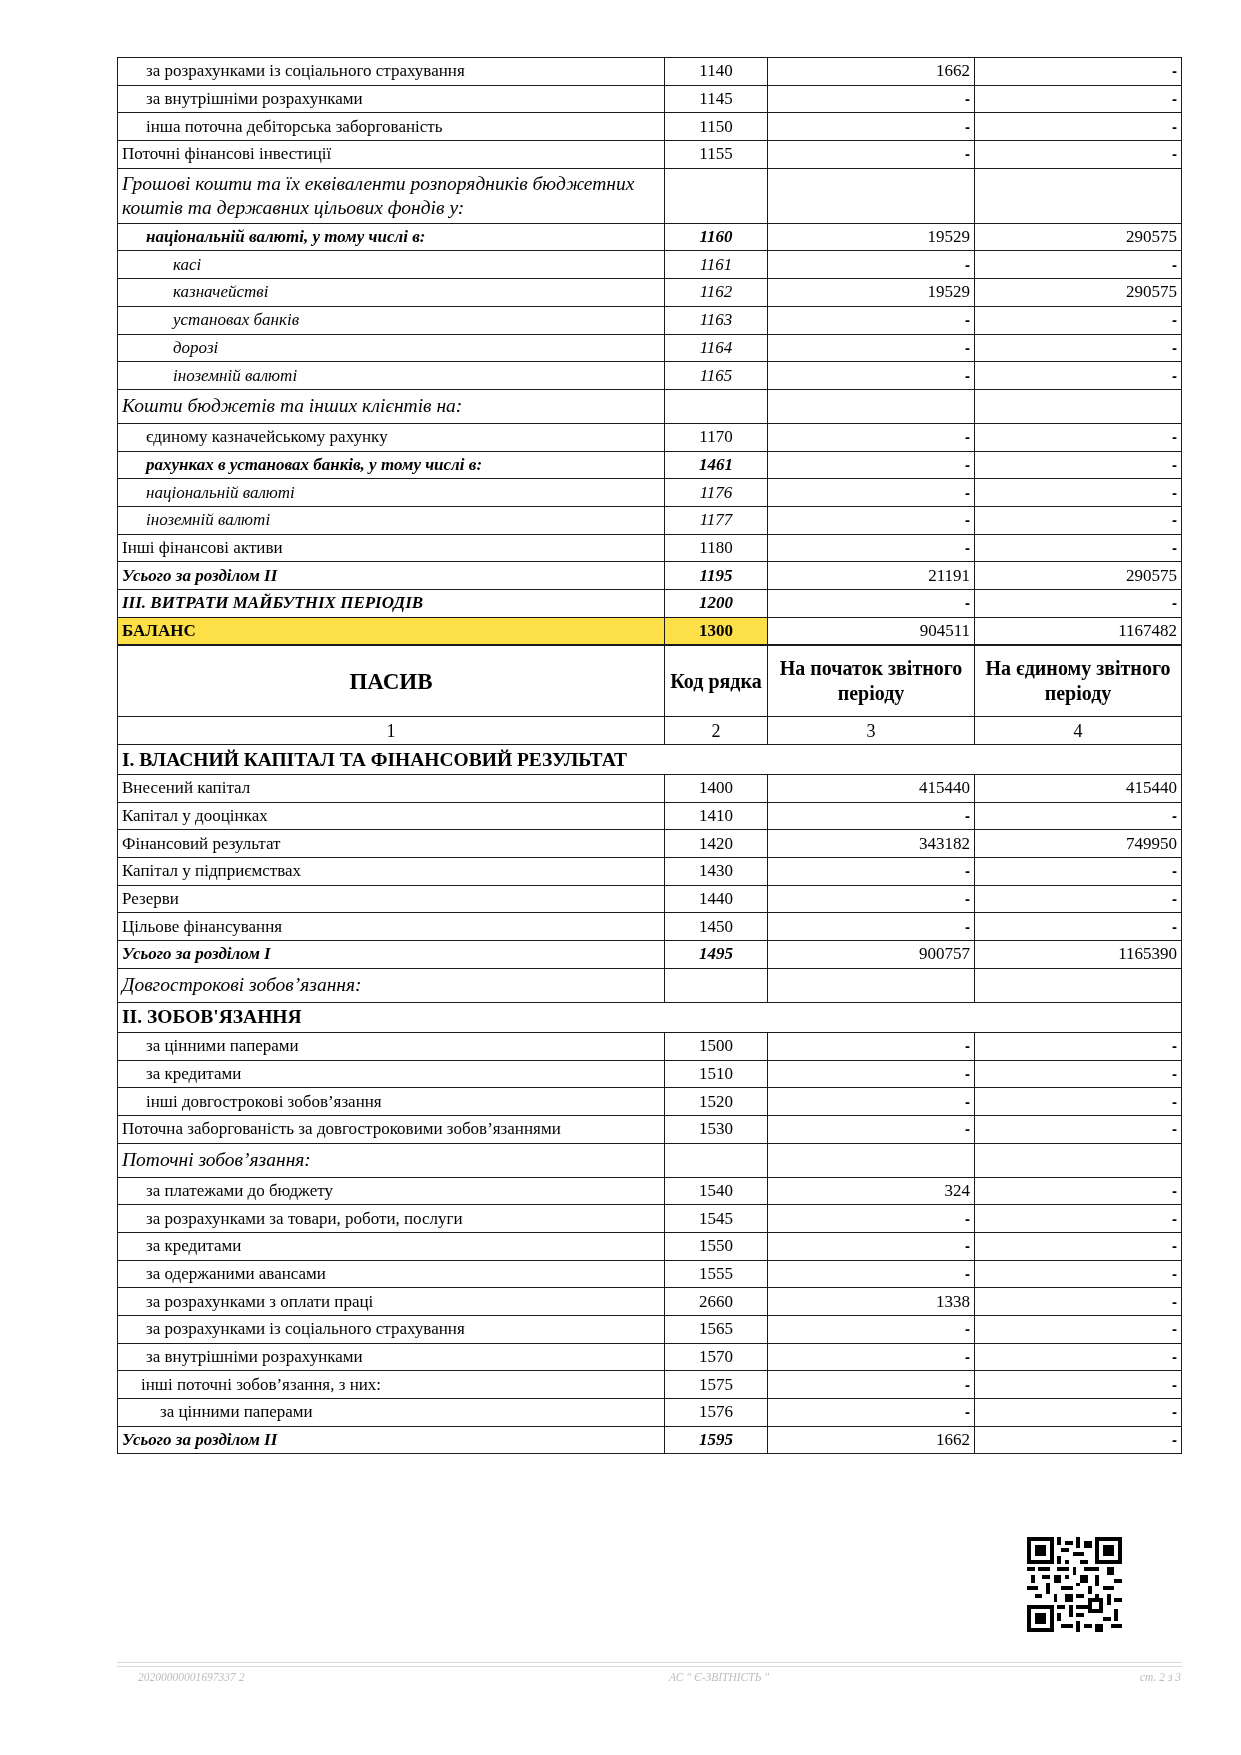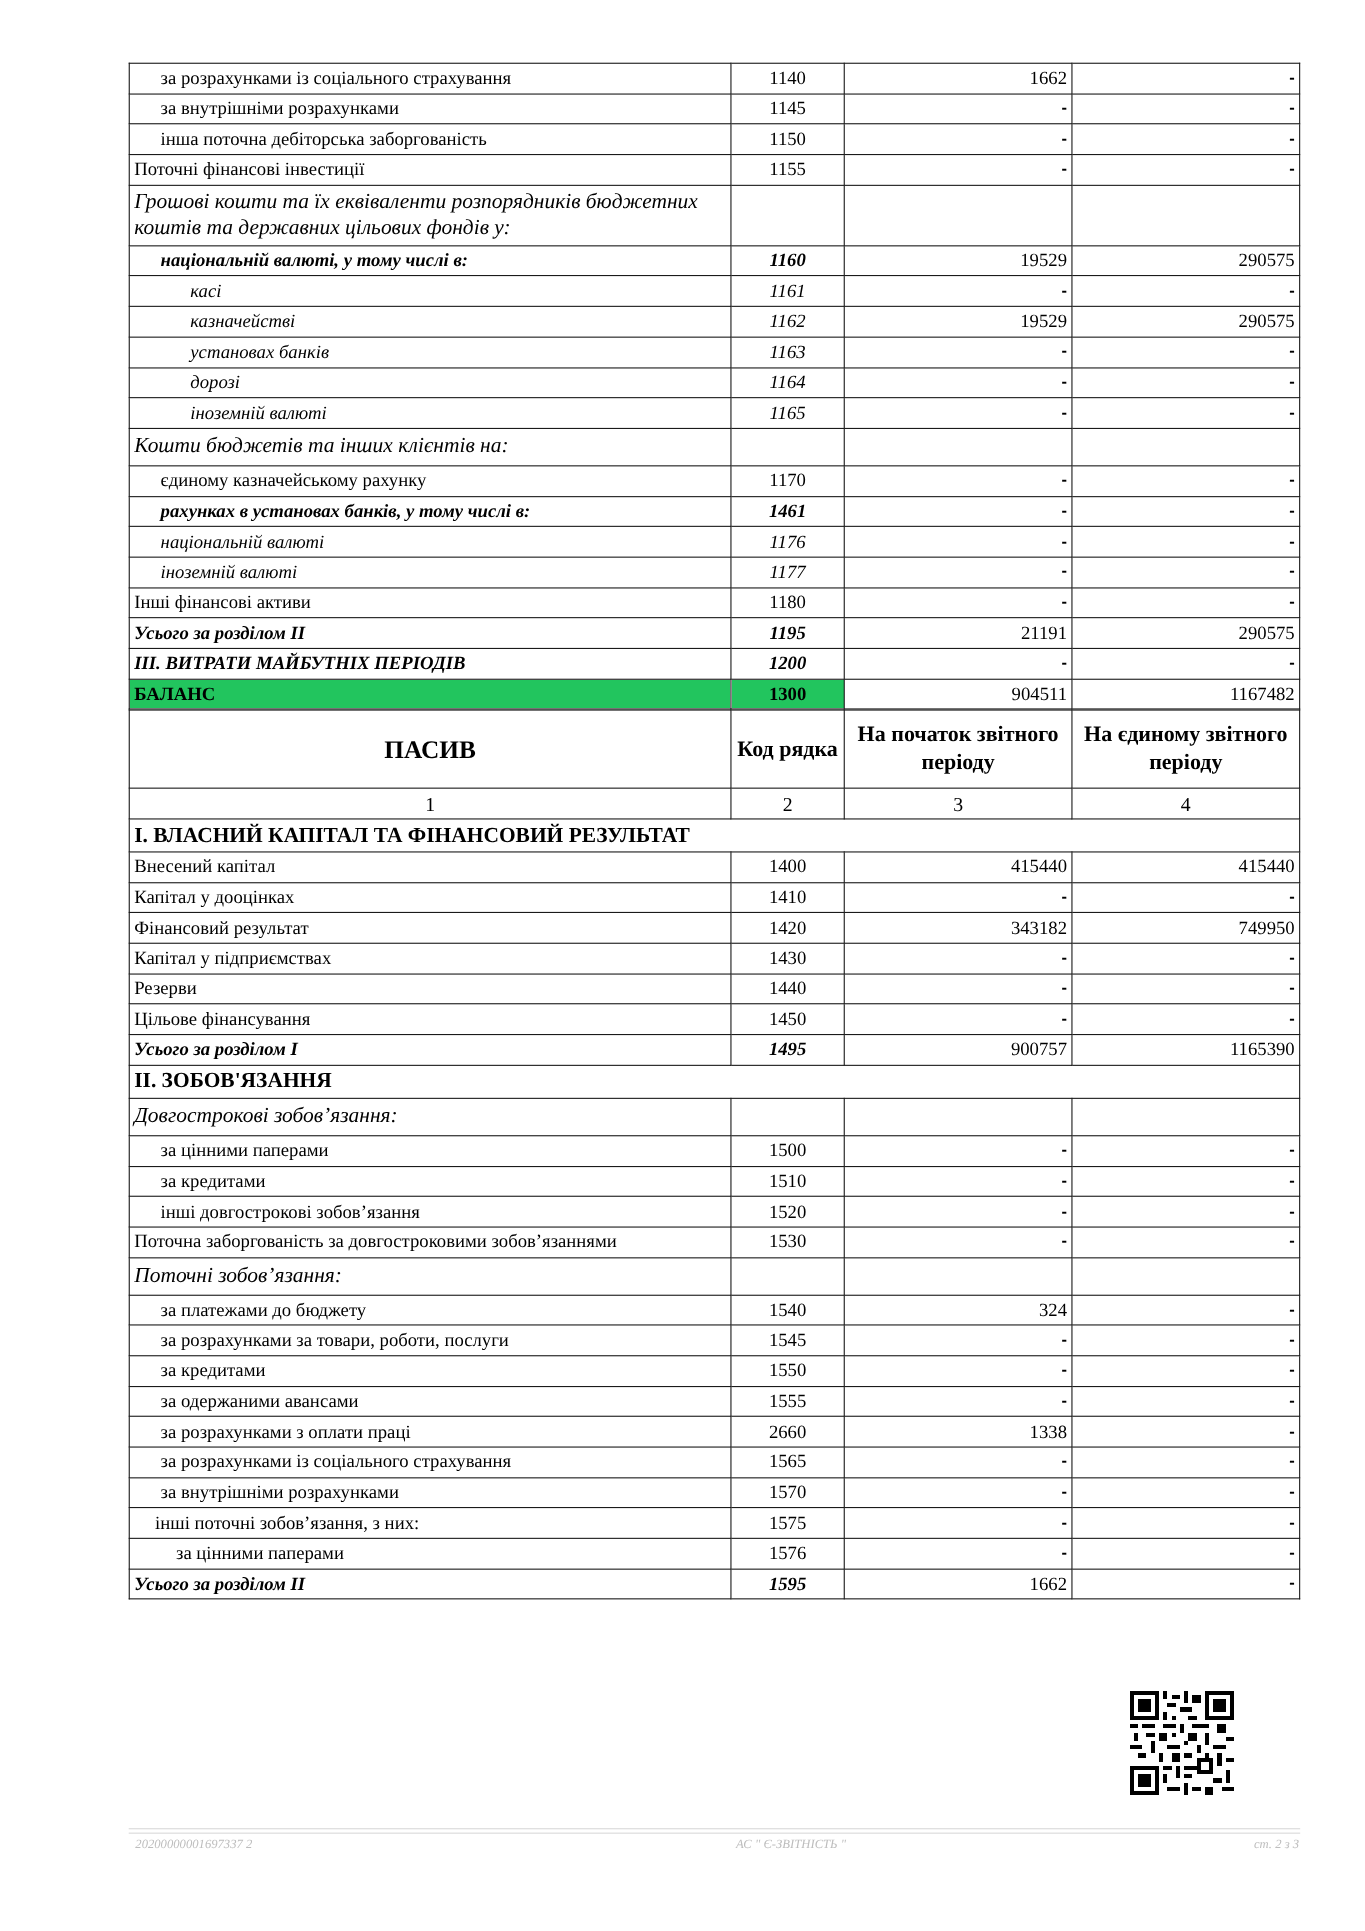--- a/index.html
+++ b/index.html
@@ -15,21 +15,21 @@
   td.dash { font-family: "Liberation Sans", "DejaVu Sans", sans-serif; font-weight: bold; font-size: 15px; }
   .ind1 { padding-left: 28px !important; }
   .ind1b { padding-left: 23px !important; }
   .ind2 { padding-left: 55px !important; }
   .ind3 { padding-left: 42px !important; }
   .it { font-style: italic; }
   .bi { font-style: italic; font-weight: bold; }
   .b { font-weight: bold; }
   .grp { font-style: italic; font-size: 19.5px; height: 33px !important; }
   .grp2 { white-space: normal !important; line-height: 24px !important; height: 54px !important; font-style: italic; font-size: 19.5px; }
-  .gray { background: #22c55e; }
+  .gray { background: #fde047; }
   .sect { font-weight: bold; font-size: 19.5px; height: 29px !important; }
   #t1 { top: 57px; }
   #t2 { top: 645px; }
   table.bal th { font-weight: bold; font-size: 20px; line-height: 25px; height: 70px; text-align: center; white-space: normal; }
   table.bal th.pasiv { font-size: 23px; }
   tr.nums td { text-align: center; font-size: 18px; height: 27px; }
   .qr { position: absolute; left: 1027px; top: 1537px; width: 95px; height: 95px; }
   .footline { position: absolute; left: 117px; width: 1065px; height: 1px; background: #d9d9d9; }
   .foot { position: absolute; top: 1671px; font-style: italic; font-size: 11.5px; color: #bdbdbd; }
 </style>
@@ -228,27 +228,27 @@
       <td class="num dash">-</td>
       <td class="num dash">-</td>
     </tr>
     <tr>
       <td class="bi">Усього за розділом I</td>
       <td class="code bi">1495</td>
       <td class="num">900757</td>
       <td class="num">1165390</td>
     </tr>
     <tr>
-      <td colspan="4" class="sect">ІІ. ЗОБОВ'ЯЗАННЯ</td>
-    </tr>
-    <tr>
       <td class="grp">Довгострокові зобов’язання:</td>
       <td class="code"></td>
       <td class="num"></td>
       <td class="num"></td>
+    </tr>
+    <tr>
+      <td colspan="4" class="sect">ІІ. ЗОБОВ'ЯЗАННЯ</td>
     </tr>
     <tr>
       <td class="ind1">за цінними паперами</td>
       <td class="code">1500</td>
       <td class="num dash">-</td>
       <td class="num dash">-</td>
     </tr>
     <tr>
       <td class="ind1">за кредитами</td>
       <td class="code">1510</td>
@@ -395,15 +395,15 @@
     <rect x="9" y="23" width="3" height="1"></rect>
       <rect x="13" y="22" width="1" height="3"></rect>
       <rect x="15" y="23" width="2" height="1"></rect>
       <rect x="18" y="23" width="2" height="2"></rect>
       <rect x="22" y="23" width="3" height="1"></rect>
   </g>
 </svg>
 
 <div class="footline" style="top:1662px;"></div>
 <div class="footline" style="top:1666px;"></div>
-<div class="foot" style="left:123px;">20200000001697337 2</div>
+<div class="foot" style="left:138px;">20200000001697337 2</div>
 <div class="foot" style="left:669px;">АС " Є-ЗВІТНІСТЬ "</div>
 <div class="foot" style="right:60px;">ст. 2 з 3</div>
 
 </body></html>

